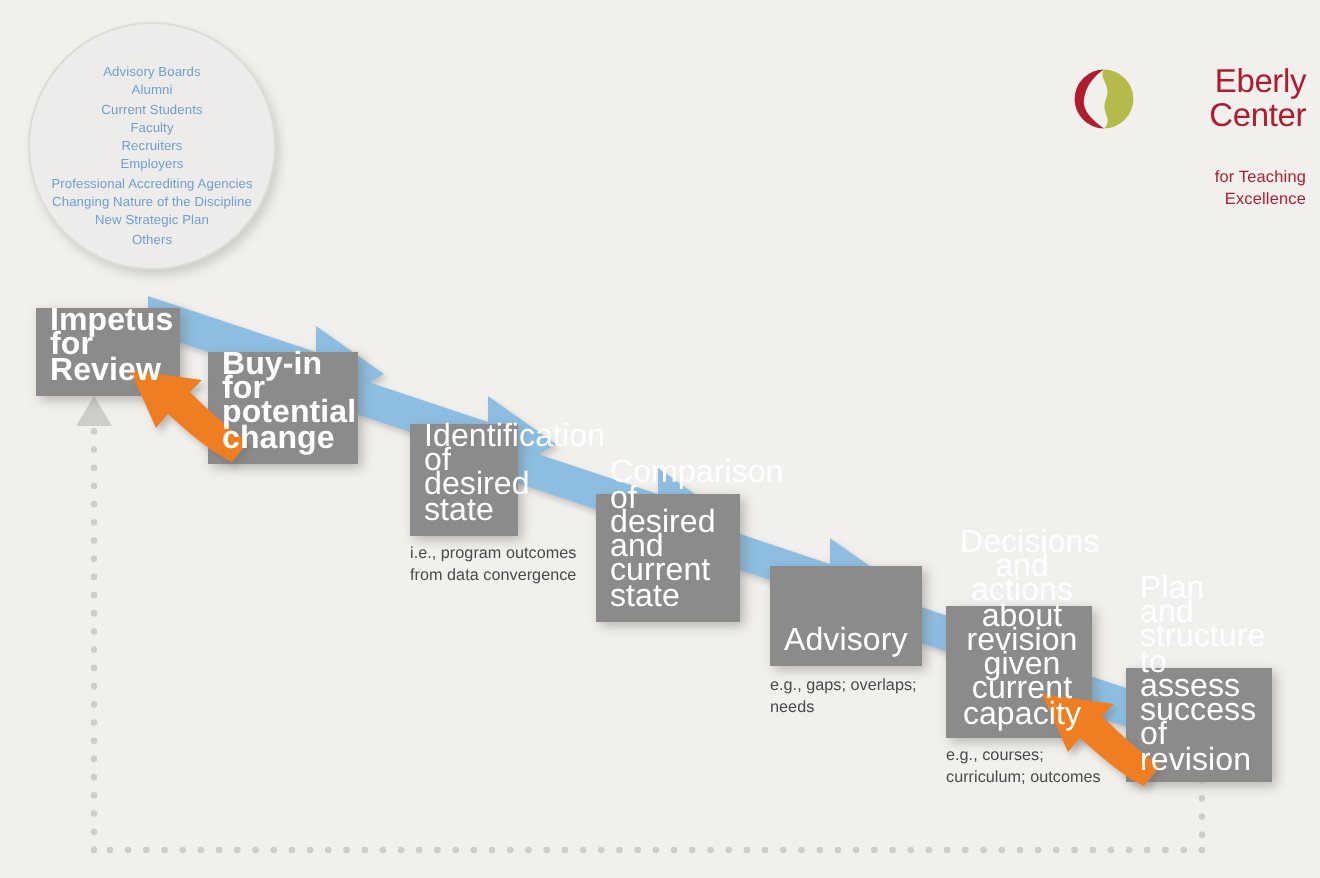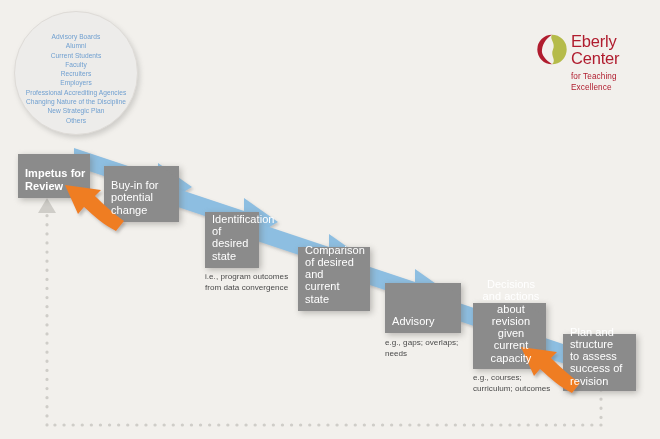--- a/index.html
+++ b/index.html
@@ -30,31 +30,31 @@
     top:20px;
     text-align:center;
     color:#6f9fd0;
     font-size:6.6px;
     line-height:9.3px;
     letter-spacing:.05px;
   }
   .bubble-list div{white-space:nowrap;}
 
   
-  .logo{position:absolute;left:537px;top:33px;width:116px;height:36px;}
+  .logo{position:absolute;left:537px;top:33px;width:116px;height:36px;text-align:right;}
   .logo-mark{position:absolute;left:0;top:1px;width:30px;height:31px;}
   .logo-txt{position:absolute;left:34px;top:0px;}
   .logo-l1{font-size:16.5px;color:#b01c2e;letter-spacing:-.2px;line-height:17px;font-weight:400;}
-  .logo-l2{font-size:8.2px;color:#b01c2e;letter-spacing:.1px;line-height:11px;margin-top:4px;}
+  .logo-l2{font-size:8.2px;color:#b01c2e;letter-spacing:.1px;line-height:11px;margin-top:16px;}
 
   
   .stepbox{
     position:absolute;
     color:#ffffff;
-    font-size:11px;
+    font-size:16px;
     line-height:12.3px;
     box-sizing:border-box;
   }
   .stepbox .shape{
     position:absolute;left:0;top:0;width:100%;height:100%;
     background:#8b8b8b;
     filter:drop-shadow(2px 2px 3px rgba(110,108,105,.45));
   }
   .stepbox .lbl{
     position:absolute;
@@ -129,21 +129,21 @@
     </div>
   </div>
 
   <div class="stepbox first" style="left:18px;top:154px;width:72px;height:44px;">
     <svg class="shape" viewBox="0 0 72 44" preserveAspectRatio="none">
       <path fill="#8b8b8b" d="M0,0 L56,0 L72,11 L72,44 L0,44 Z"></path>
     </svg>
     <div class="lbl">Impetus for<br>Review</div>
   </div>
 
-  <div class="stepbox" style="left:104px;top:166px;width:75px;height:56px;">
+  <div class="stepbox" style="left:104px;top:176px;width:75px;height:56px;font-weight:bold;">
     <svg class="shape" viewBox="0 0 75 56" preserveAspectRatio="none">
       <path fill="#8b8b8b" d="M0,0 L56,0 L75,13 L75,56 L0,56 Z"></path>
     </svg>
     <div class="lbl">Buy-in for<br>potential<br>change</div>
   </div>
 
   <div class="stepbox" style="left:205px;top:212px;width:54px;height:56px;">
     <svg class="shape" viewBox="0 0 66 56" preserveAspectRatio="none">
       <path fill="#8b8b8b" d="M0,0 L48,0 L66,13 L66,56 L0,56 Z"></path>
     </svg>

